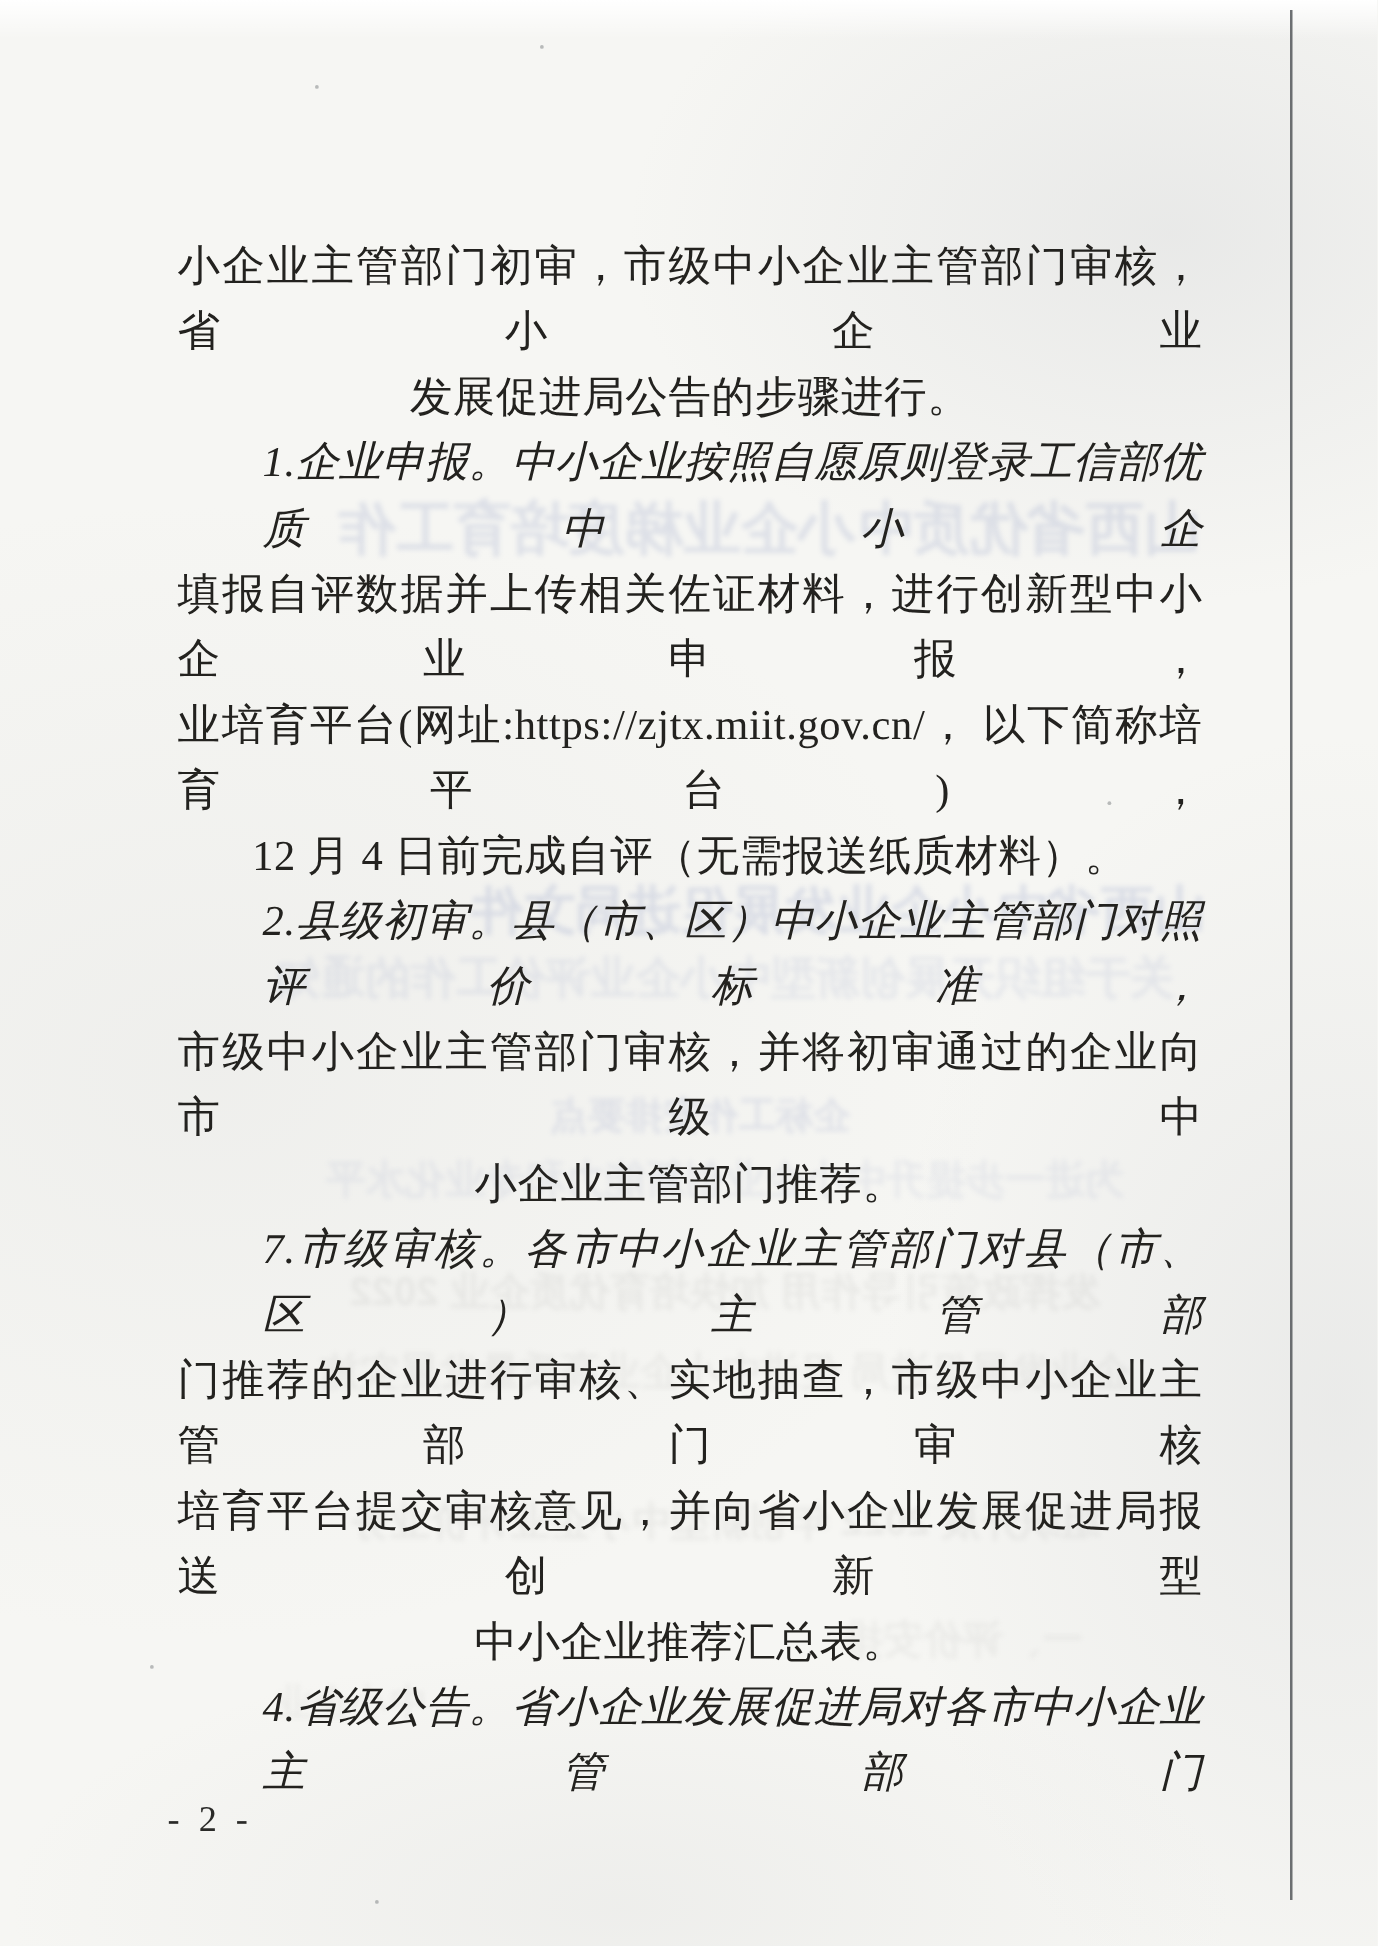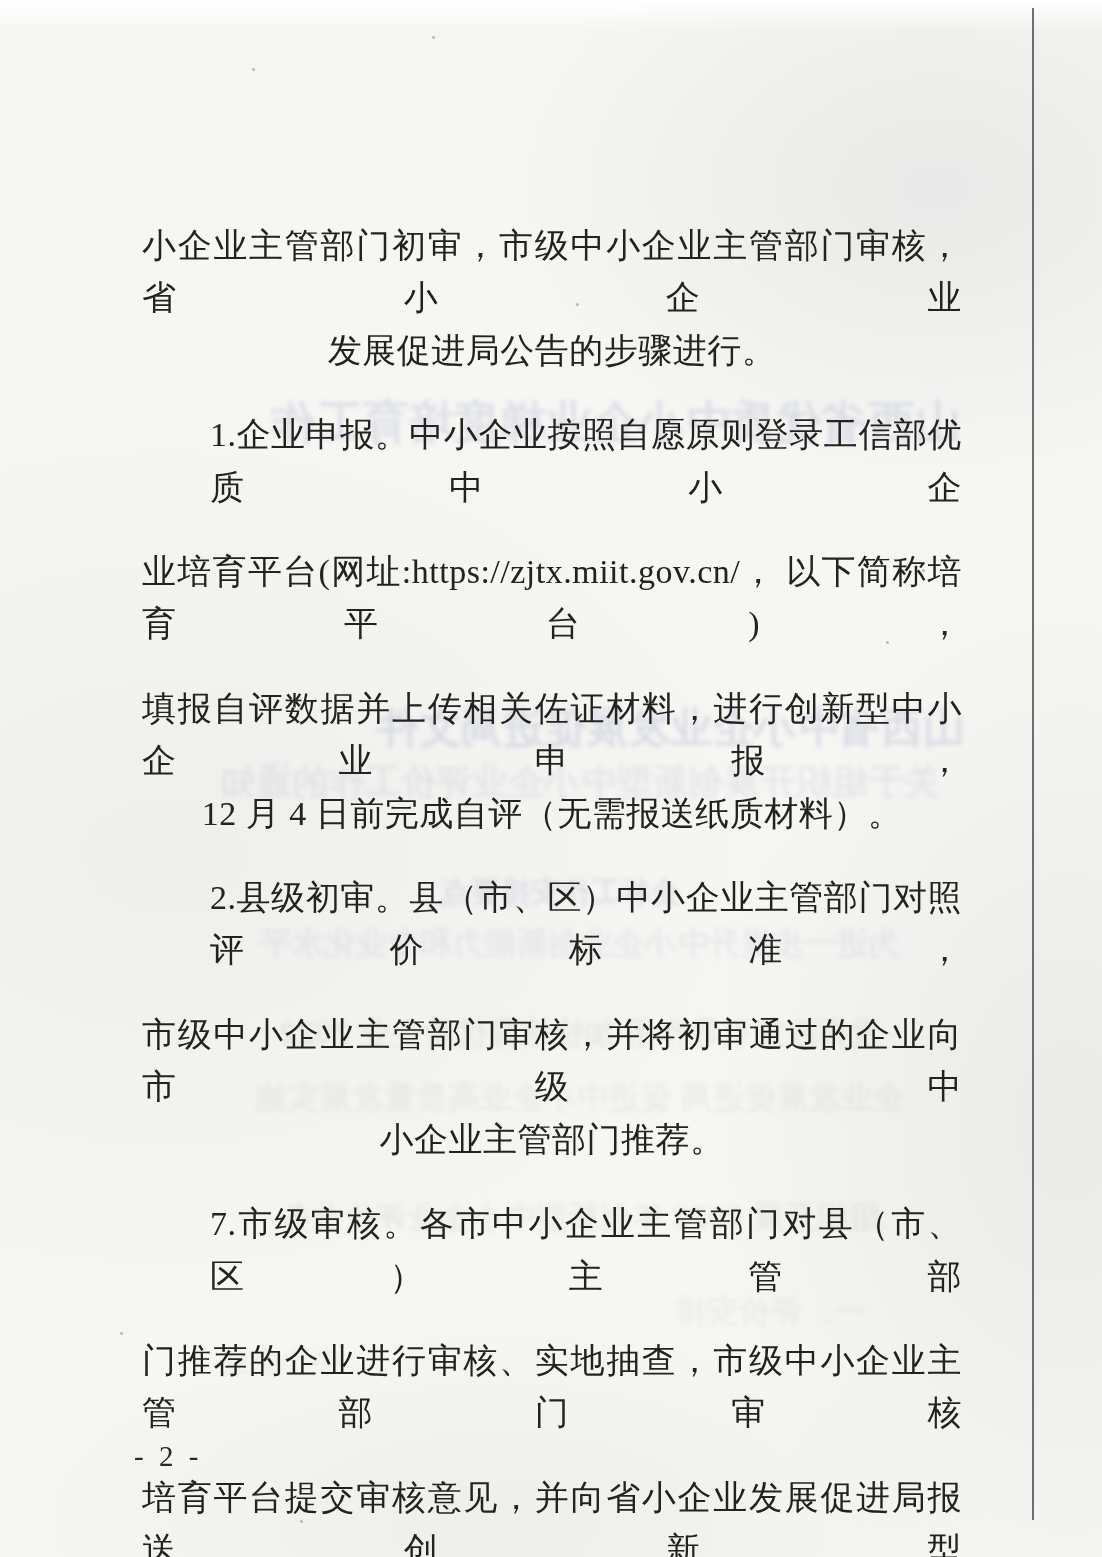--- a/index.html
+++ b/index.html
@@ -20,22 +20,22 @@
   .scan-line{
     position:absolute;left:1032px;top:8px;height:1512px;width:2px;
     background:#53575a;opacity:.85;
   }
   .doc-body{
     position:absolute;left:142px;top:188px;width:820px;
     font-size:34px;line-height:52.4px;color:#23221f;
     letter-spacing:.5px;
   }
   .line{white-space:nowrap;text-align:center;}
-  .line.fill{white-space:normal;text-align:justify;text-align-last:justify;margin-top:32px;}
-  .line.indent{padding-left:68px;}
+  .line.fill{white-space:normal;text-align:justify;text-align-last:justify;}
+  .line.indent{padding-left:68px;font-style:italic;}
   .page-number{
     position:absolute;left:134px;top:1440px;
     font-size:29px;letter-spacing:4px;color:#2a2a28;
   }
   .ghost-layer{position:absolute;inset:0;pointer-events:none;}
   .ghost{
     position:absolute;transform:scaleX(-1);filter:blur(2px);
     font-family:"Liberation Sans","DejaVu Sans",sans-serif;font-weight:700;
     white-space:nowrap;overflow:hidden;text-align:center;
   }
@@ -64,27 +64,28 @@
     <div class="speck" style="left: 886px; top: 641px;"></div>
     <div class="speck" style="left: 922px; top: 569px;"></div>
     <div class="speck" style="left: 120px; top: 1332px;"></div>
     <div class="speck" style="left: 300px; top: 1520px;"></div>
   </div>
 
 <div class="doc-body">
     <div class="line fill">小企业主管部门初审，市级中小企业主管部门审核，省小企业</div>
     <div class="line">发展促进局公告的步骤进行。</div>
     <div class="line fill indent">1.企业申报。中小企业按照自愿原则登录工信部优质中小企</div>
+    <div class="line fill">填报自评数据并上传相关佐证材料，进行创新型中小企业申报，</div>
     <div class="line fill">业培育平台(网址:https://zjtx.miit.gov.cn/， 以下简称培育平台)，</div>
-    <div class="line fill">填报自评数据并上传相关佐证材料，进行创新型中小企业申报，</div>
     <div class="line">12 月 4 日前完成自评（无需报送纸质材料）。</div>
     <div class="line fill indent">2.县级初审。县（市、区）中小企业主管部门对照评价标准，</div>
     <div class="line fill">市级中小企业主管部门审核，并将初审通过的企业向市级中</div>
     <div class="line">小企业主管部门推荐。</div>
     <div class="line fill indent">7.市级审核。各市中小企业主管部门对县（市、区）主管部</div>
     <div class="line fill">门推荐的企业进行审核、实地抽查，市级中小企业主管部门审核</div>
     <div class="line fill">培育平台提交审核意见，并向省小企业发展促进局报送创新型</div>
+    <div class="line">中小企业推荐汇总表。</div>
     <div class="line fill indent">4.省级公告。省小企业发展促进局对各市中小企业主管部门</div>
   </div>
 
 <div class="scan-line"></div>
 
 <div class="page-number">- 2 -</div>
 
 </body></html>

